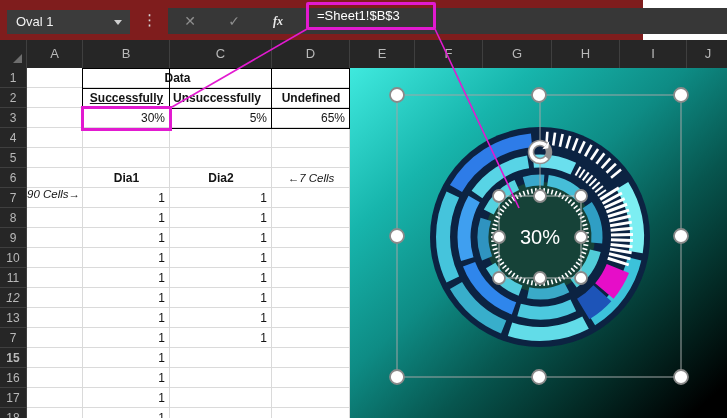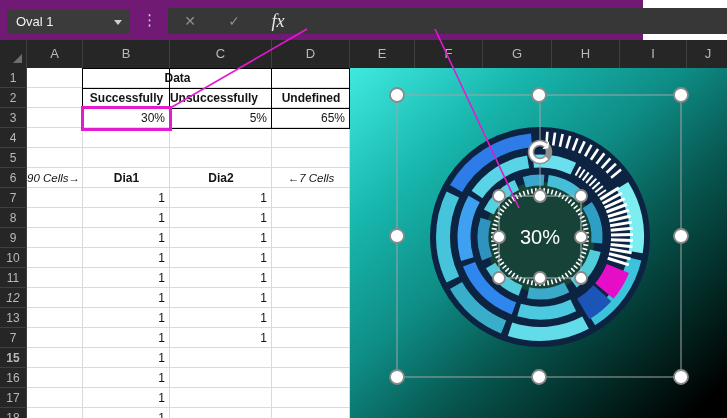--- a/index.html
+++ b/index.html
@@ -1,33 +1,33 @@
 <!DOCTYPE html>
 <html><head>
 <meta charset="utf-8">
 <style>
   html,body{margin:0;padding:0;background:#111;}
   #app{position:relative;width:727px;height:418px;overflow:hidden;
        font-family:"Liberation Sans",sans-serif;background:#fff;}
 
   
-  .topbar{position:absolute;left:0;top:0;width:643px;height:40px;background:#701a75;z-index:10;}
+  .topbar{position:absolute;left:0;top:0;width:643px;height:40px;background:#7f1d1d;z-index:10;}
   .namebox{position:absolute;left:7px;top:10px;width:123px;height:24px;background:#3b3b3b;
            color:#f2f2f2;font-size:13px;line-height:24px;padding-left:9px;box-sizing:border-box;}
   .nb-caret{position:absolute;right:8px;top:10px;width:0;height:0;
             border-left:4px solid transparent;border-right:4px solid transparent;
             border-top:5px solid #cfcfcf;}
   .vdots{position:absolute;left:142px;top:11px;color:#d8d8d8;font-size:15px;line-height:18px;}
   .fpanel{position:absolute;left:168px;top:8px;width:559px;height:26px;background:#373737;}
   .fbtn{position:absolute;top:8px;width:28px;height:26px;text-align:center;line-height:26px;
         font-size:14px;color:#8f8f8f;}
   .btn-x{left:176px;}
   .btn-check{left:220px;}
   .btn-fx{left:264px;color:#eaeaea;font-family:"Liberation Serif",serif;
-          font-style:italic;font-weight:normal;font-size:18px;}
+          font-style:italic;font-weight:bold;font-size:12px;}
   .fbox{position:absolute;left:306px;top:2px;width:130px;height:28px;border:3px solid #e21ad0;
         border-radius:2px;box-sizing:border-box;}
   .ftext{color:#fff;font-size:13px;line-height:22px;padding-left:8px;white-space:nowrap;}
 
   
   .colhdr-strip{position:absolute;left:0;top:40px;width:727px;height:28px;background:#262626;}
   .colhdr{position:absolute;top:40px;height:28px;line-height:28px;text-align:center;
           color:#b9b9b9;font-size:13px;background:#262626;border-right:1px solid #3f3f3f;
           box-sizing:border-box;}
   .selall{position:absolute;left:0;top:40px;width:27px;height:28px;background:#262626;
@@ -68,20 +68,23 @@
   <div class="topbar">
     <div class="namebox">
       <span>Oval 1</span>
       <span class="nb-caret"></span>
     </div>
     <div class="vdots">⋮</div>
     <div class="fpanel"></div>
     <div class="fbtn btn-x">✕</div>
     <div class="fbtn btn-check">✓</div>
     <div class="fbtn btn-fx">fx</div>
+    <div class="fbox">
+      <div class="ftext">=Sheet1!$B$3</div>
+    </div>
   </div>
 
   <div class="colhdr-strip"></div>
   <div class="selall">
     <span class="selall-tri" style="left:13px;top:14px;position:absolute;"></span>
   </div>
   <div id="colhdrs">
       <div class="colhdr" style="left: 27px; width: 56px;">A</div>
       <div class="colhdr" style="left: 83px; width: 87px;">B</div>
       <div class="colhdr" style="left: 170px; width: 102px;">C</div>
@@ -114,27 +117,27 @@
       <div class="rowhdr" style="top: 408px;">18</div>
     </div>
 
   <div class="sheet">
     <div class="vline" style="left:55px"></div>
     <div class="vline" style="left:142px"></div>
     <div class="vline" style="left:244px"></div>
     <div class="vline" style="left:322px"></div>
     <div id="cells">
         <div class="cell b c" style="top: 0px; left: 56px; width: 189px;">Data</div>
-        <div class="cell b c" style="top: 20px; left: 56px; width: 87px;">Successfully</div>
-        <div class="cell b c" style="top: 20px; left: 129px; width: 102px; text-align: right;">Unsuccessfully</div>
+        <div class="cell b c" style="top: 20px; left: 56px; width: 87px; text-decoration: underline;">Successfully</div>
+        <div class="cell b c" style="top: 20px; left: 139px; width: 102px;">Unsuccessfully</div>
         <div class="cell b c" style="top: 20px; left: 245px; width: 78px;">Undefined</div>
         <div class="cell r" style="top: 40px; left: 56px; width: 87px;">30%</div>
         <div class="cell r" style="top: 40px; left: 143px; width: 102px;">5%</div>
         <div class="cell r" style="top: 40px; left: 245px; width: 78px;">65%</div>
-        <div class="cell i c" style="top: 100px; left: 0px; width: 52px;">90 Cells→</div>
+        <div class="cell i c" style="top: 116px; left: 0px; width: 52px;">90 Cells→</div>
         <div class="cell b c" style="top: 100px; left: 56px; width: 87px;">Dia1</div>
         <div class="cell b c" style="top: 100px; left: 143px; width: 102px;">Dia2</div>
         <div class="cell i c" style="top: 100px; left: 245px; width: 78px;">←7 Cells</div>
         <div class="cell r" style="top: 120px; left: 56px; width: 87px;">1</div>
         <div class="cell r" style="top: 120px; left: 143px; width: 102px;">1</div>
         <div class="cell r" style="top: 140px; left: 56px; width: 87px;">1</div>
         <div class="cell r" style="top: 140px; left: 143px; width: 102px;">1</div>
         <div class="cell r" style="top: 160px; left: 56px; width: 87px;">1</div>
         <div class="cell r" style="top: 160px; left: 143px; width: 102px;">1</div>
         <div class="cell r" style="top: 180px; left: 56px; width: 87px;">1</div>

